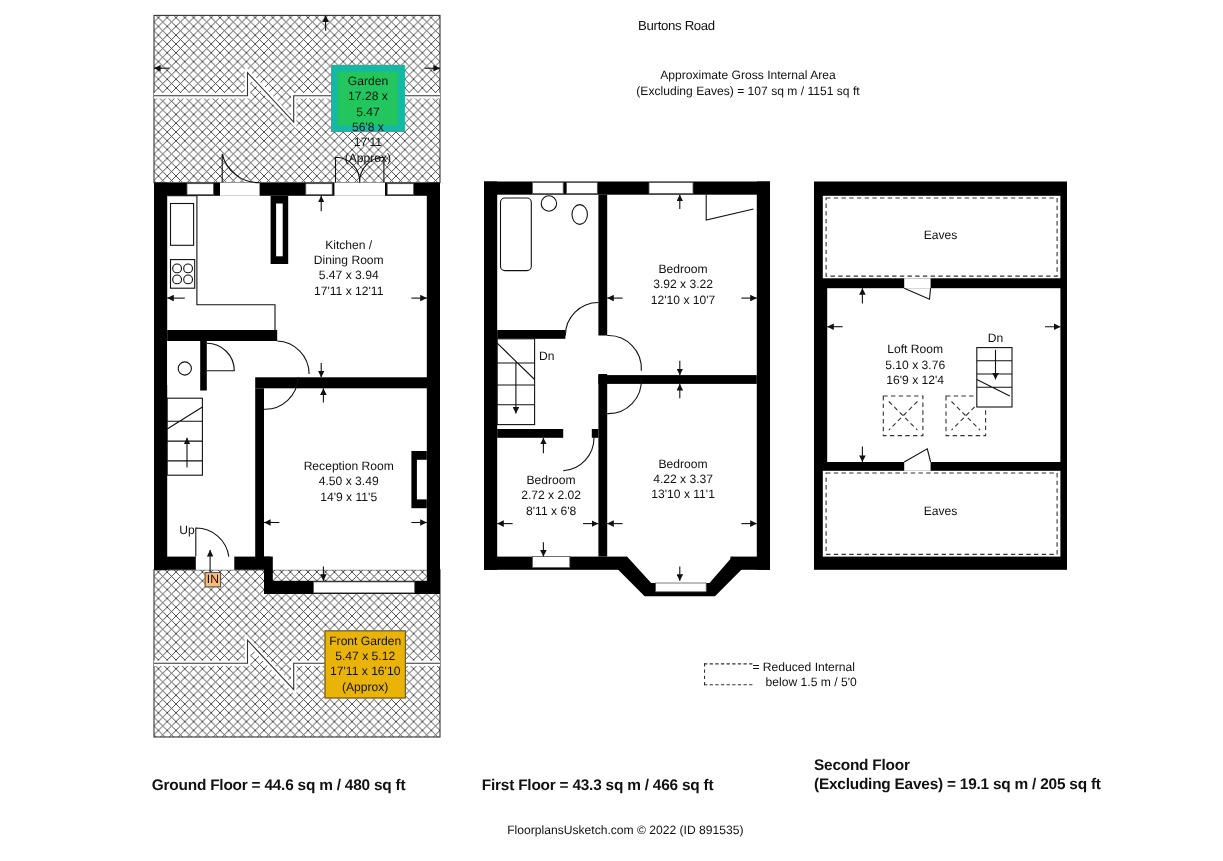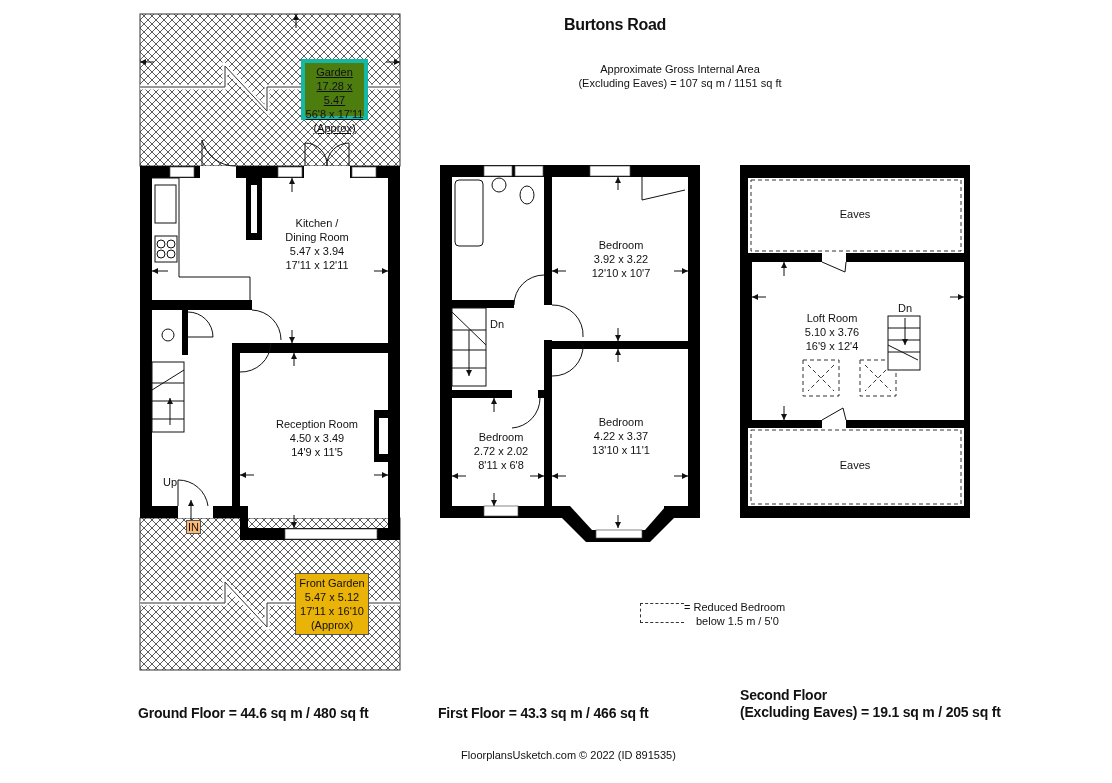--- a/index.html
+++ b/index.html
@@ -1,19 +1,19 @@
 <!DOCTYPE html>
 <html><head>
 <meta charset="utf-8">
 <style>
   html, body { margin:0; padding:0; background:#ffffff; }
   body { width:1112px; height:783px; position:relative; overflow:hidden;
          font-family:"Liberation Sans", sans-serif; color:#111; }
   .abs { position:absolute; }
-  .title { left:0; width:1112px; top:16px; text-align:center; font-size:16px; font-weight:bold;
+  .title { left:0; width:1112px; top:16px; text-align:center; font-size:12px; font-weight:normal;
            padding-left:118px; box-sizing:border-box; letter-spacing:-0.3px; }
   .gia { top:62px; left:560px; width:240px; text-align:center; font-size:11px; line-height:14px; }
   .floor-area { font-size:14px; font-weight:bold; line-height:17px; letter-spacing:-0.2px; }
   .footer { top:748px; left:0; width:1112px; text-align:center; font-size:11px; line-height:14px; padding-left:25px; box-sizing:border-box; }
   svg { position:absolute; left:0; top:0; }
   .legend-text { top:600px; left:684px; font-size:11px; line-height:14px; }
   .legend-box { top:603px; left:640px; width:44px; height:20px; border:1px dashed #333; box-sizing:border-box; border-right:none; }
 </style>
 </head>
 <body>
@@ -186,21 +186,21 @@
     <line x1="950" y1="297" x2="964" y2="297" stroke="#111" marker-end="url(#arr)"></line>
   </g>
 </svg>
 
 <div class="abs title">Burtons Road</div>
 <div class="abs gia">
   <div>Approximate Gross Internal Area</div>
   <div>(Excluding Eaves) = 107 sq m / 1151 sq ft</div>
 </div>
 
-<div class="abs" style="left:301px;top:59px;width:67px;height:61px;background:#4d7c0f;border:4px solid #14b8a6;text-align:center;font-size:11px;line-height:14px;padding-top:2px;box-sizing:border-box;text-decoration:underline;">
+<div class="abs" style="left:301px;top:59px;width:67px;height:61px;background:#22c55e;border:6px solid #14b8a6;text-align:center;font-size:11px;line-height:14px;padding-top:2px;box-sizing:border-box;">
   <div>Garden</div>
   <div>17.28 x 5.47</div>
   <div>56'8 x 17'11</div>
   <div>(Approx)</div>
 </div>
 <div class="abs" style="left:262px;top:216px;width:110px;text-align:center;font-size:11px;line-height:14px;">
   <div>Kitchen /</div>
   <div>Dining Room</div>
   <div>5.47 x 3.94</div>
   <div>17'11 x 12'11</div>
@@ -240,21 +240,21 @@
 <div class="abs" style="left:777px;top:311px;width:110px;text-align:center;font-size:11px;line-height:14px;">
   <div>Loft Room</div>
   <div>5.10 x 3.76</div>
   <div>16'9 x 12'4</div>
 </div>
 <div class="abs" style="left:898px;top:302px;font-size:11px;">Dn</div>
 <div class="abs" style="left:800px;top:459px;width:110px;text-align:center;font-size:11px;">Eaves</div>
 
 <div class="abs legend-box"></div>
 <div class="abs legend-text">
-  <div>= Reduced Bedroom</div>
+  <div>= Reduced Internal</div>
   <div style="padding-left:12px;">below 1.5 m / 5'0</div>
 </div>
 
 <div class="abs floor-area" style="left:138px;top:705px;">Ground Floor = 44.6 sq m / 480 sq ft</div>
 <div class="abs floor-area" style="left:438px;top:705px;">First Floor = 43.3 sq m / 466 sq ft</div>
 <div class="abs floor-area" style="left:740px;top:687px;">
   <div>Second Floor</div>
   <div>(Excluding Eaves) = 19.1 sq m / 205 sq ft</div>
 </div>
 

